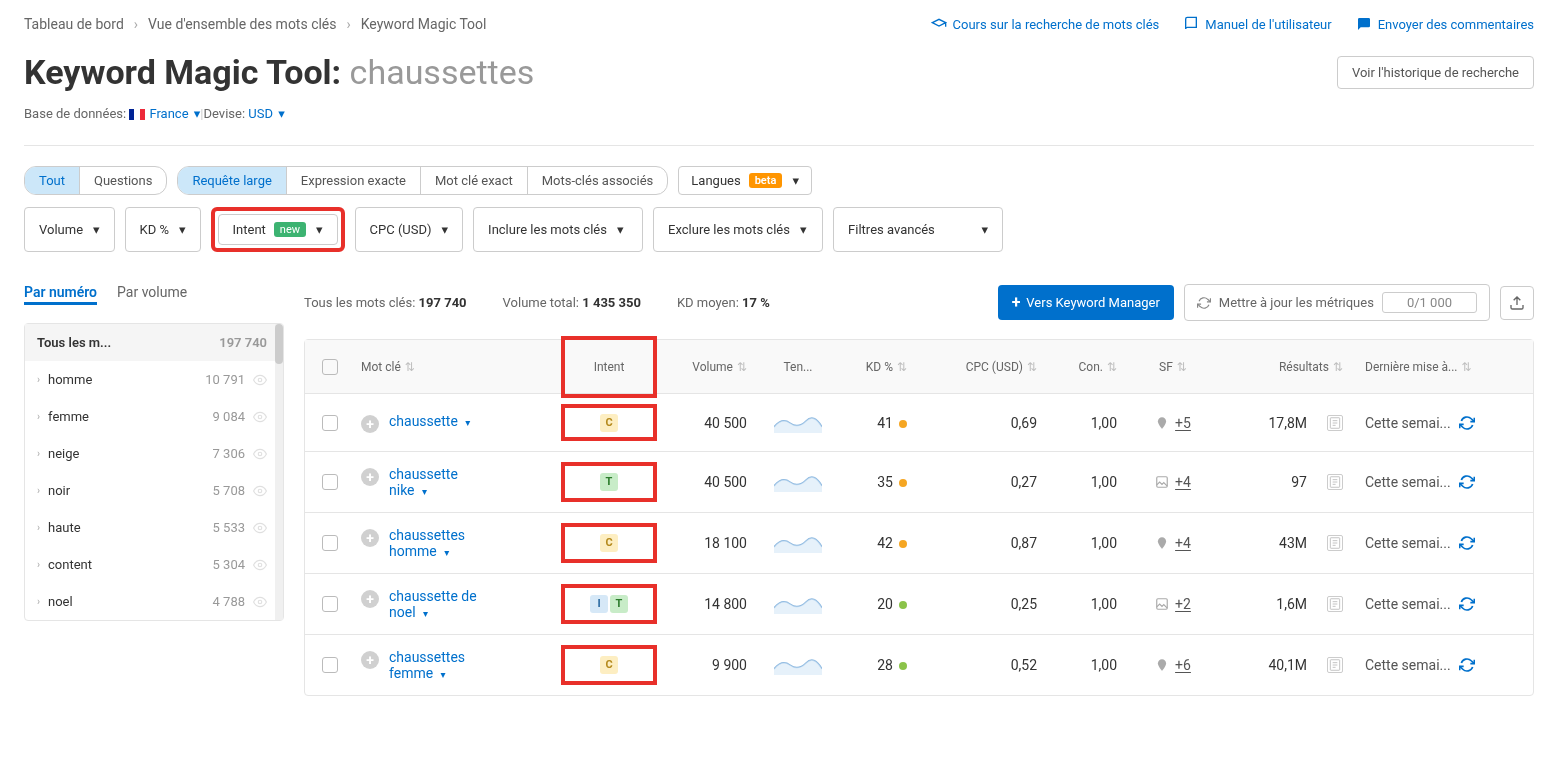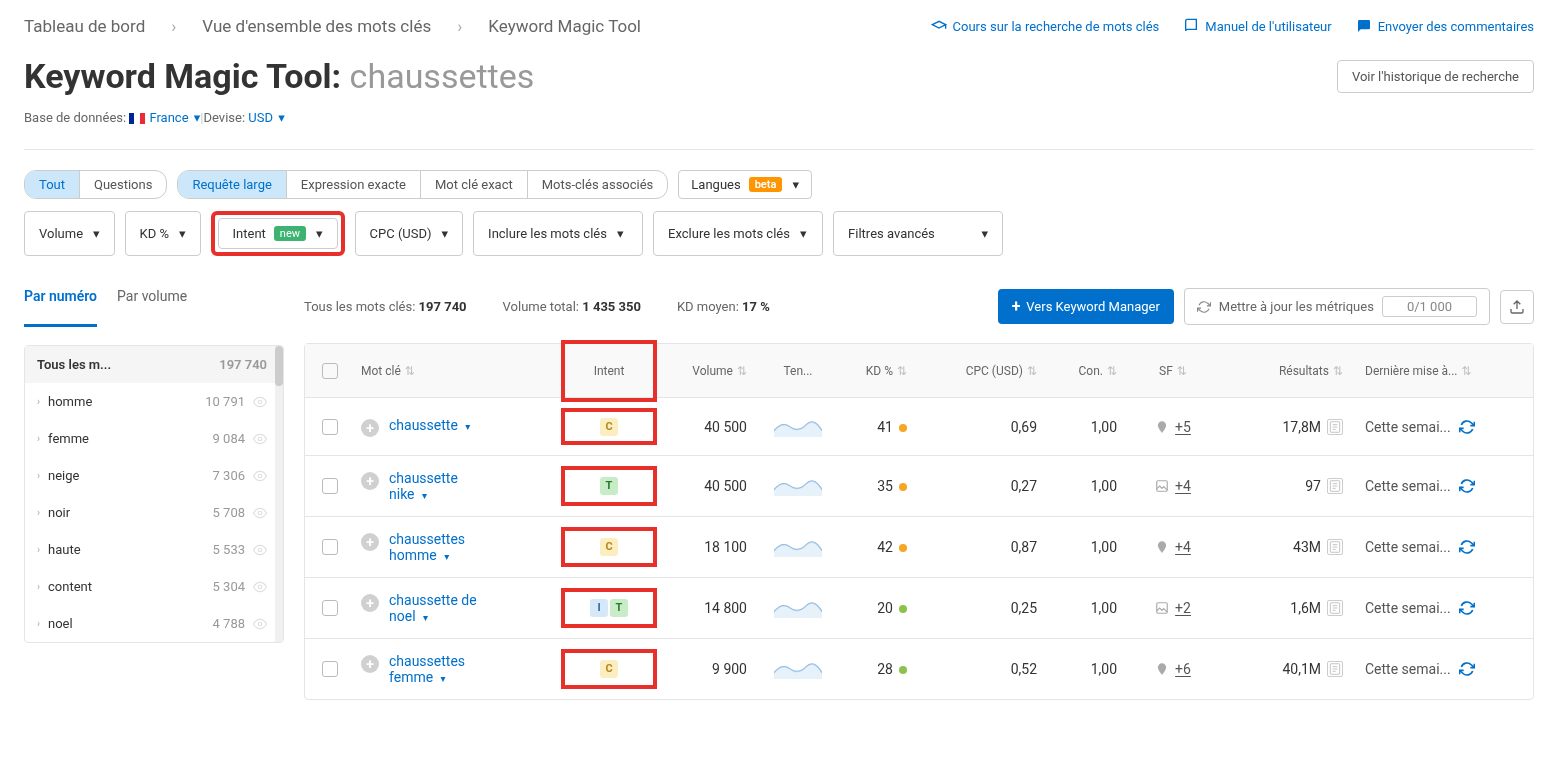--- a/index.html
+++ b/index.html
@@ -1,19 +1,19 @@
 <!DOCTYPE html>
 <html><head>
 <meta charset="utf-8">
 <style>
 *{box-sizing:border-box;margin:0;padding:0;font-family:-apple-system,BlinkMacSystemFont,"Segoe UI",Roboto,sans-serif}
 body{background:#fff;color:#333;font-size:14px}
 .page{width:1558px;padding:16px 24px}
 .topnav{display:flex;justify-content:space-between;align-items:center;margin-bottom:20px}
-.breadcrumb{display:flex;gap:26px;align-items:center;color:#666;font-size:17px}
+.breadcrumb{display:flex;gap:10px;align-items:center;color:#666;font-size:14px}
 .breadcrumb span{cursor:pointer}
 .breadcrumb .sep{color:#aaa}
 .toplinks{display:flex;gap:24px;font-size:13px}
 .toplinks a{color:#0070cc;text-decoration:none;display:flex;align-items:center;gap:6px}
 .title-row{display:flex;justify-content:space-between;align-items:center;margin-bottom:14px}
 h1{font-size:34px;font-weight:700;color:#333}
 h1 .q{color:#999;font-weight:400}
 .btn-outline{border:1px solid #ccc;background:#fff;padding:8px 14px;border-radius:4px;cursor:pointer;color:#555;font-size:13px}
 .settings-row{display:flex;align-items:center;font-size:13px;color:#666;margin-bottom:24px}
 .flag{display:inline-block;width:16px;height:11px;background:linear-gradient(to right,#002395 33%,#fff 33%,#fff 66%,#ED2939 66%);vertical-align:middle;margin-right:4px}
@@ -27,21 +27,21 @@
 .chip.active{background:#cce7f9;color:#0070cc}
 .lang-chip{border:1px solid #ccc;border-radius:4px;padding:6px 12px;display:flex;align-items:center;gap:8px;cursor:pointer;font-size:13px}
 .badge-beta{background:#ff9500;color:#fff;padding:1px 6px;border-radius:3px;font-size:11px;font-weight:600}
 .badge-new{background:#3cb371;color:#fff;padding:1px 6px;border-radius:3px;font-size:11px;font-weight:400}
 .filters-row{display:flex;gap:10px;margin-bottom:32px;flex-wrap:wrap}
 .filter-btn{border:1px solid #ccc;border-radius:4px;padding:7px 14px;cursor:pointer;font-size:13px;color:#333;display:flex;align-items:center;gap:8px;background:#fff}
 .intent-highlight{border:4px solid #e8302a;border-radius:6px;padding:3px}
 .content-row{display:flex;gap:20px}
 .left-col{width:260px;flex-shrink:0}
 .tabs{display:flex;gap:20px;font-size:14px;margin-bottom:18px}
-.tab{padding-bottom:20px;cursor:pointer;color:#666}
+.tab{padding-bottom:2px;cursor:pointer;color:#666}
 .tab.active{color:#0070cc;border-bottom:3px solid #0070cc;font-weight:600}
 .side-list{border:1px solid #e5e5e5;border-radius:4px;position:relative}
 .side-scroll{position:absolute;right:0;top:0;width:8px;height:100%;background:#f0f0f0}
 .side-thumb{width:8px;height:40px;background:#ccc;border-radius:4px}
 .side-item{display:flex;justify-content:space-between;align-items:center;padding:11px 16px 11px 12px;cursor:pointer;font-size:13px}
 .side-item.hd{background:#f5f5f5;font-weight:600}
 .side-item .l{display:flex;align-items:center;gap:8px;color:#333}
 .side-item .r{display:flex;align-items:center;gap:8px;color:#999}
 .eye{width:14px;height:14px;opacity:.3}
 .arr{color:#aaa;font-size:10px}
@@ -60,21 +60,21 @@
 .tbl-row:last-child{border-bottom:none}
 .c-check{width:50px;display:flex;justify-content:center}
 .c-kw{width:210px;padding-left:6px}
 .c-intent{width:88px;text-align:center}
 .c-vol{width:110px;text-align:right;padding-right:16px}
 .c-trend{width:70px;display:flex;justify-content:center}
 .c-kd{width:100px;text-align:right;padding-right:26px}
 .c-cpc{width:120px;text-align:right;padding-right:16px}
 .c-con{width:80px;text-align:right;padding-right:16px}
 .c-sf{width:80px;display:flex;align-items:center;gap:6px;justify-content:center}
-.c-res{width:140px;text-align:right;padding-right:10px;display:flex;align-items:flex-end;justify-content:flex-end;gap:6px}
+.c-res{width:140px;text-align:right;padding-right:10px;display:flex;align-items:flex-end;justify-content:flex-end;gap:20px}
 .c-date{width:150px;padding-left:12px}
 .th{font-size:12px;color:#666;display:flex;align-items:center;gap:4px}
 .th.r{justify-content:flex-end}
 .th.c{justify-content:center}
 .sort-ic{opacity:.4}
 .cb{width:16px;height:16px;border:1px solid #bbb;border-radius:3px;cursor:pointer}
 .kw-cell{display:flex;align-items:flex-start;gap:10px}
 .plus-circ{width:18px;height:18px;border-radius:50%;background:#d0d0d0;color:#fff;display:flex;align-items:center;justify-content:center;font-size:14px;font-weight:bold;flex-shrink:0;margin-top:2px}
 .kw-link{color:#0070cc;cursor:pointer}
 .kw-link .dd{color:#0070cc;margin-left:4px;font-size:10px}

